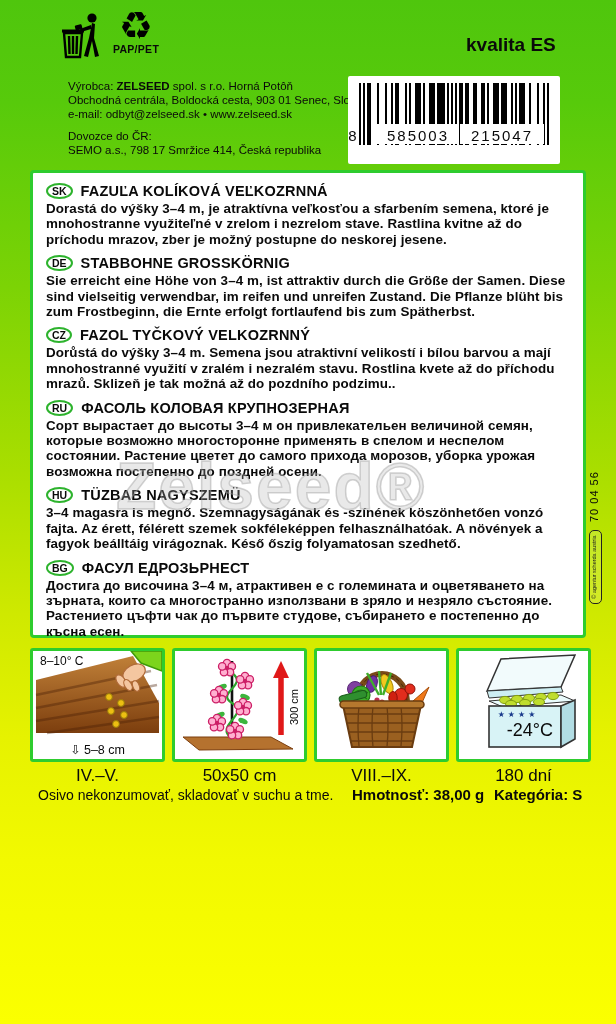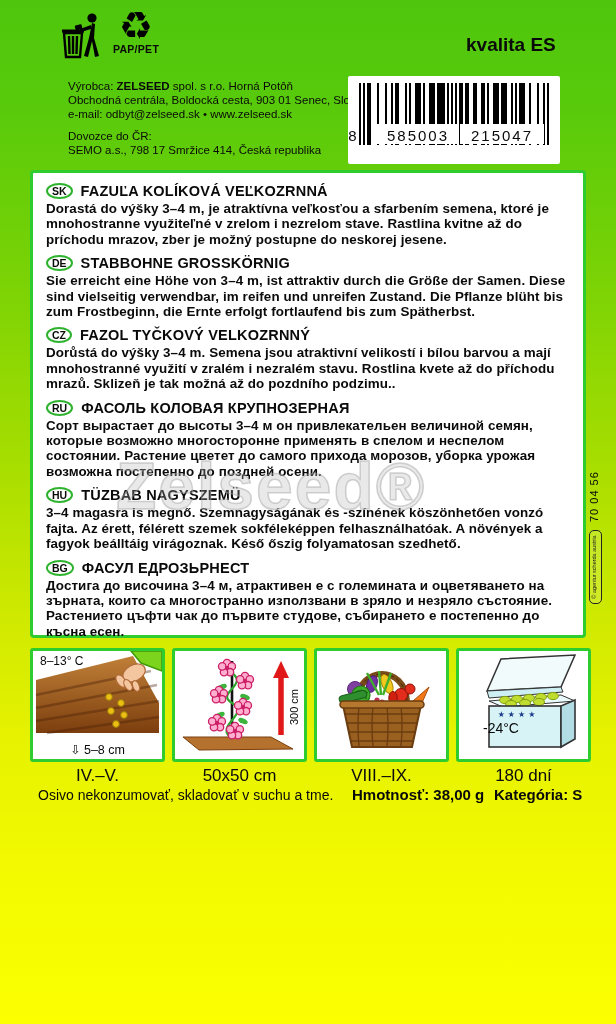--- a/index.html
+++ b/index.html
@@ -50,21 +50,21 @@
   .picto{position:absolute;top:648px;width:135px;height:114px;background:#fff;
          border:3px solid #2ecc2e;border-radius:3px;box-sizing:border-box;}
   .picto svg{position:absolute;left:0;top:0;}
   .p1{left:30px;} .p2{left:172px;} .p3{left:314px;} .p4{left:456px;}
   .p-temp{position:absolute;left:7px;top:3px;font-size:12px;}
   .p-depth{position:absolute;left:0;bottom:2px;width:100%;text-align:center;font-size:12.5px;}
   .p-300{position:absolute;left:96px;top:50px;width:46px;height:12px;font-size:11px;
          transform:rotate(-90deg);text-align:center;}
   .p-stars{position:absolute;left:24px;top:59px;width:70px;text-align:center;font-size:8px;
            letter-spacing:3px;color:#1a3a8c;}
-  .p-ftemp{position:absolute;left:24px;top:69px;width:70px;text-align:left;font-size:14px;}
+  .p-ftemp{position:absolute;left:24px;top:69px;width:70px;text-align:right;font-size:18px;}
   .caption{position:absolute;top:766px;width:135px;text-align:center;font-size:17px;}
   .c1{left:30px;} .c2{left:172px;} .c3{left:314px;} .c4{left:456px;}
   
   .storage{position:absolute;left:38px;top:787px;font-size:14px;}
   .weight{position:absolute;left:352px;top:786px;font-size:15px;font-weight:bold;}
   .category{position:absolute;left:494px;top:786px;font-size:15px;font-weight:bold;}
 </style>
 </head>
 <body>
 
@@ -211,21 +211,21 @@
         <ellipse cx="103" cy="35" rx="3.2" ry="5.5" transform="rotate(-22 103 35)"></ellipse>
       </g>
       <g fill="#edbf12" stroke="#96780a" stroke-width="1">
         <circle cx="76" cy="46" r="3.4"></circle>
           <circle cx="88" cy="52" r="3.4"></circle>
         <circle cx="78" cy="60" r="3.4"></circle>
           <circle cx="91" cy="64" r="3.4"></circle>
           <circle cx="83" cy="73" r="3.4"></circle>
       </g>
     </svg>
-    <div class="p-temp">8–13° C</div>
+    <div class="p-temp">8–10° C</div>
     <div class="p-depth">⇩ 5–8 cm</div>
   </div>
 
   <div class="picto p2">
     <svg width="129" height="108" viewBox="0 0 129 108">
       <defs>
         <g id="flower">
           <g fill="#ffb0d0" stroke="#cc1f66" stroke-width="1.3">
             <circle cx="0" cy="-5" r="3.7"></circle>
               <circle cx="4.8" cy="-1.6" r="3.7"></circle>

